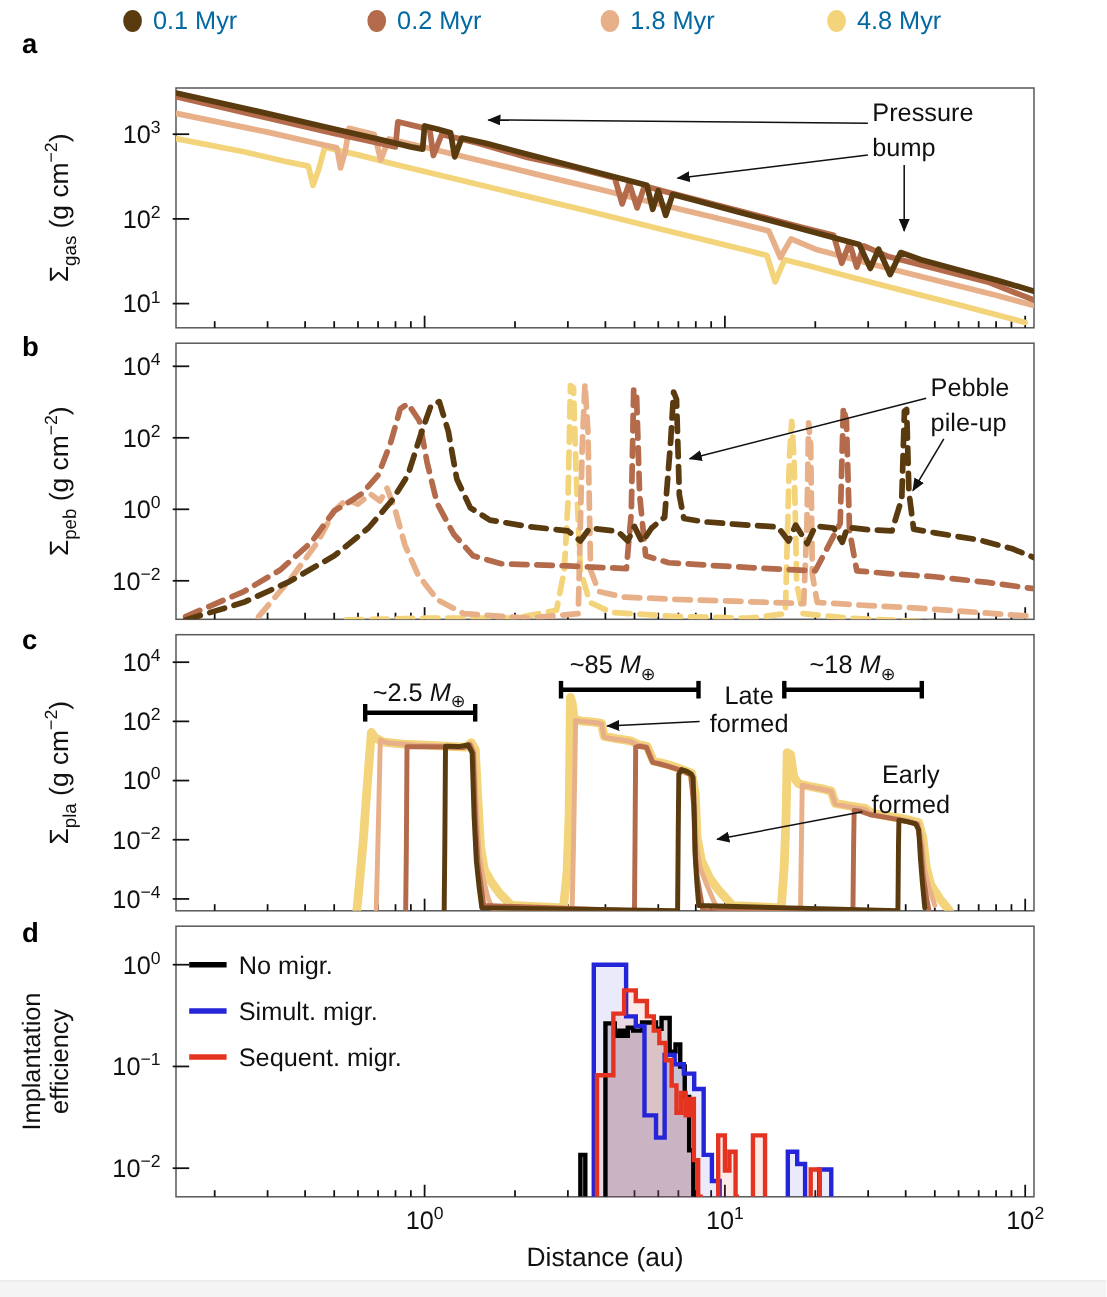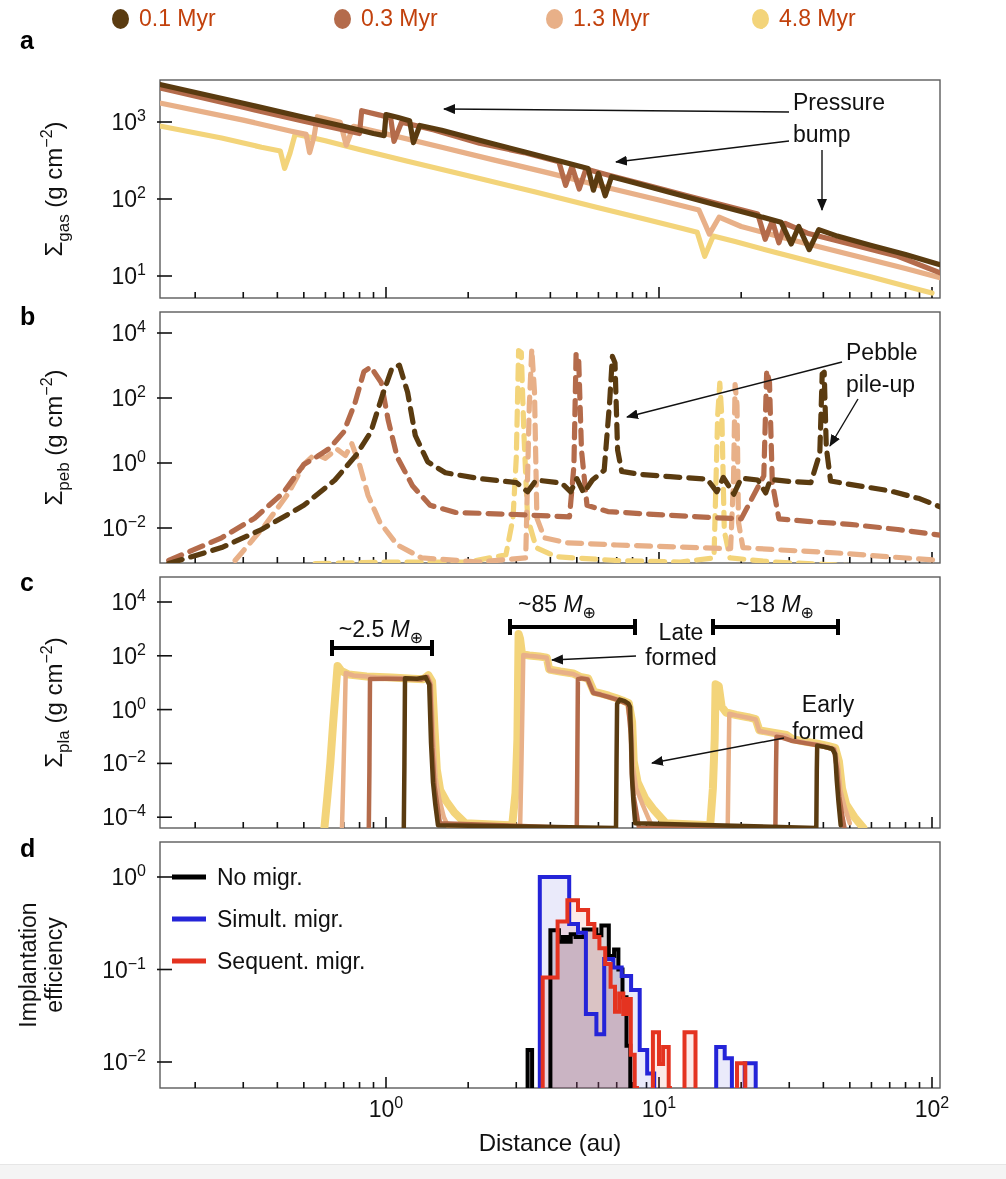--- a/index.html
+++ b/index.html
@@ -1,43 +1,43 @@
 <!DOCTYPE html>
 <html><head>
 <meta charset="utf-8">
 <style>
   html,body{margin:0;padding:0;background:#ffffff;}
   .figure{position:relative;width:1006px;height:1179px;background:#ffffff;overflow:hidden;
           font-family:"Liberation Sans", sans-serif;}
   .toplegend{position:absolute;top:0;left:0;width:100%;height:34px;}
   .litem{position:absolute;top:5px;display:flex;align-items:center;}
   .dot{display:inline-block;width:17px;height:20px;border-radius:50%;}
-  .llabel{margin-left:10px;font-size:23px;color:#c2410c;}
+  .llabel{margin-left:10px;font-size:23px;color:#0369a1;}
   .pletter{position:absolute;left:20px;font-size:25px;font-weight:bold;color:#000;}
   .bottomstrip{position:absolute;left:0;top:1164px;width:1006px;height:15px;background:#f4f4f4;border-top:1px solid #e6e6e6;}
   svg{position:absolute;top:0;left:0;}
   svg text{font-family:"Liberation Sans", sans-serif;fill:#111;}
 </style>
 </head>
 <body>
 
 <div class="figure">
 
   <div class="toplegend">
     <div class="litem" style="left:112px">
       <span class="dot" style="background: rgb(90, 59, 16);"></span>
       <span class="llabel">0.1 Myr</span>
     </div>
     <div class="litem" style="left:334px">
       <span class="dot" style="background: rgb(180, 107, 75);"></span>
-      <span class="llabel">0.3 Myr</span>
+      <span class="llabel">0.2 Myr</span>
     </div>
     <div class="litem" style="left:546px">
       <span class="dot" style="background: rgb(232, 176, 136);"></span>
-      <span class="llabel">1.3 Myr</span>
+      <span class="llabel">1.8 Myr</span>
     </div>
     <div class="litem" style="left:752px">
       <span class="dot" style="background: rgb(243, 212, 122);"></span>
       <span class="llabel">4.8 Myr</span>
     </div>
   </div>
 
   <div class="pletter" style="top:26px">a</div>
   <div class="pletter" style="top:302px">b</div>
   <div class="pletter" style="top:568px">c</div>

